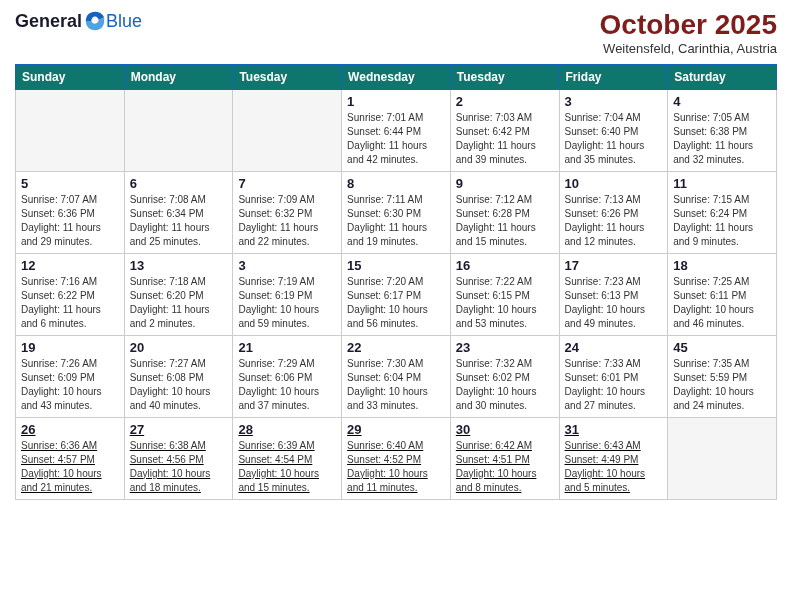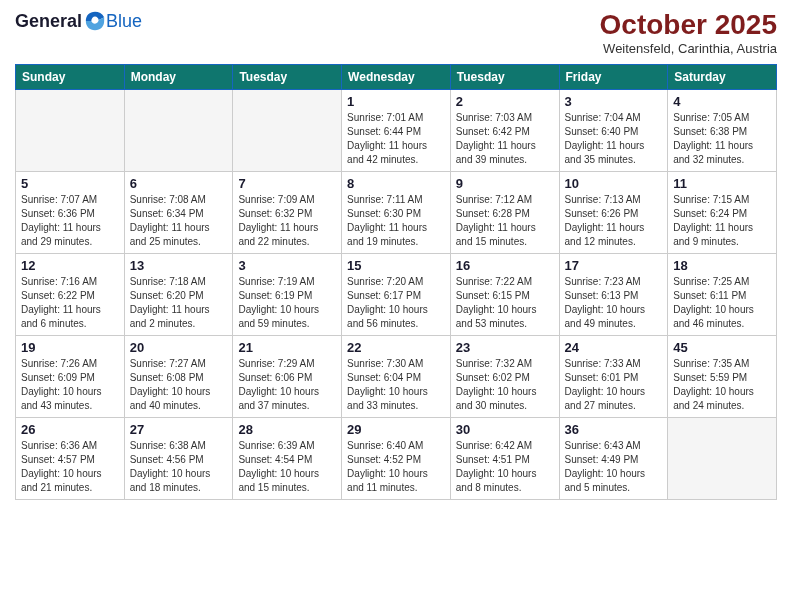--- a/index.html
+++ b/index.html
@@ -90,20 +90,21 @@
       color: #1a1a2e;
       margin-bottom: 2px;
     }
     .day-info {
       font-size: 10px;
       color: #333;
       line-height: 1.4;
     }
     .last-row td {
       height: 72px;
+      text-decoration: underline;
     }
   </style>
 </head>
 <body>
 
 <div class="page">
   <div class="header">
     <div class="logo">
       <div class="logo-text">
         <span class="logo-general">General</span>
@@ -259,20 +260,20 @@
           </td>
           <td>
             <div class="day-number">29</div>
             <div class="day-info">Sunrise: 6:40 AM<br>Sunset: 4:52 PM<br>Daylight: 10 hours<br>and 11 minutes.</div>
           </td>
           <td>
             <div class="day-number">30</div>
             <div class="day-info">Sunrise: 6:42 AM<br>Sunset: 4:51 PM<br>Daylight: 10 hours<br>and 8 minutes.</div>
           </td>
           <td>
-            <div class="day-number">36</div>
+            <div class="day-number">31</div>
             <div class="day-info">Sunrise: 6:43 AM<br>Sunset: 4:49 PM<br>Daylight: 10 hours<br>and 5 minutes.</div>
           </td>
           <td class="empty"></td>
         </tr>
       </tbody>
   </table>
 </div>
 
 </body></html>

